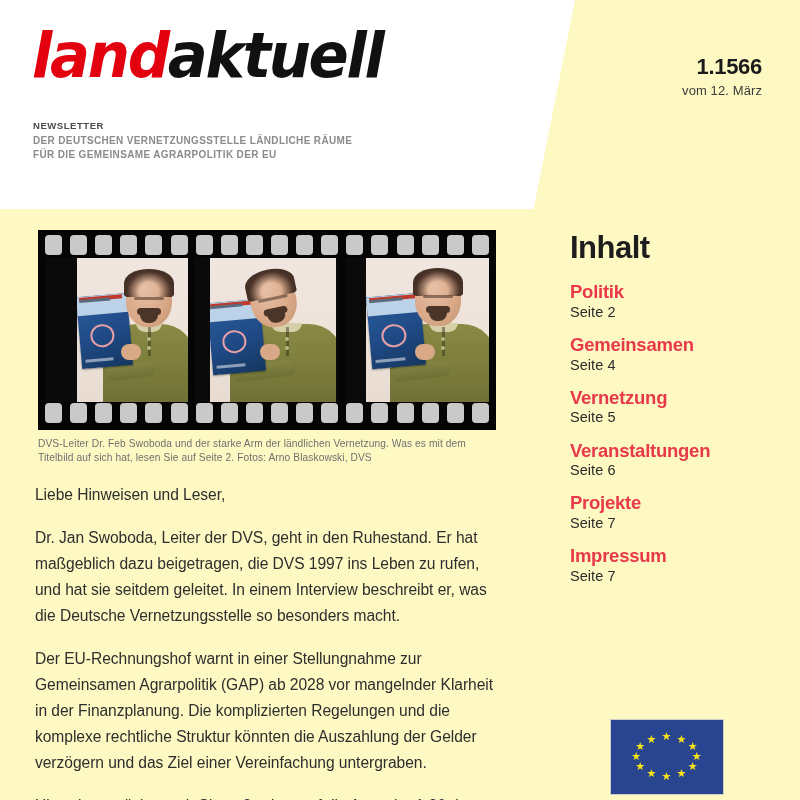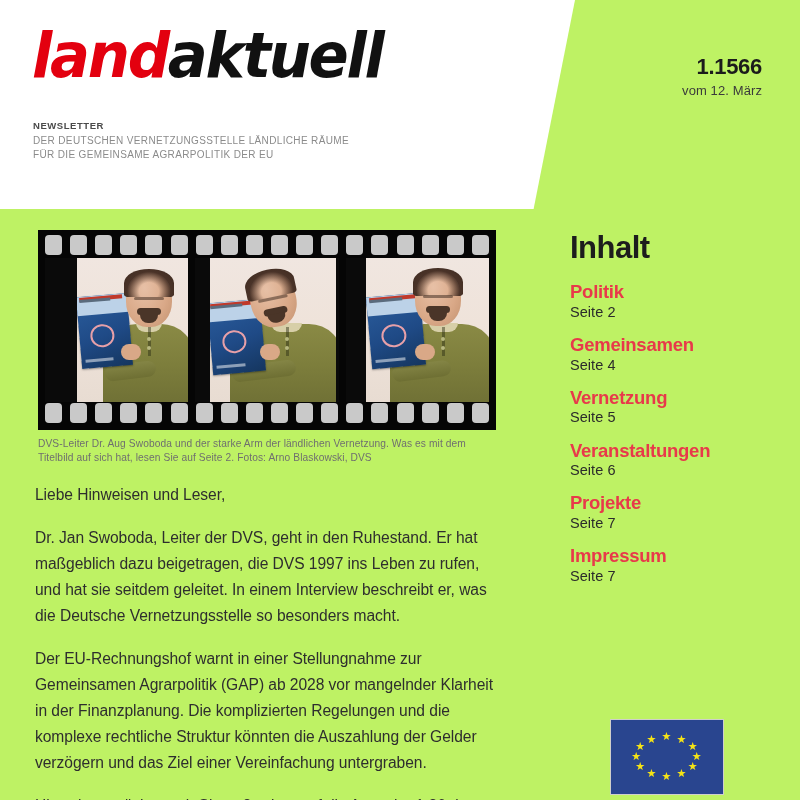--- a/index.html
+++ b/index.html
@@ -12,21 +12,21 @@
     height: 800px;
     overflow: hidden;
     background: #ecece8;
     font-family: "Liberation Sans", sans-serif;
     -webkit-font-smoothing: antialiased;
   }
   .page {
     position: relative;
     width: 800px;
     height: 800px;
-    background: #bef264;
+    background: #fef9c3;
     overflow: hidden;
   }
 
   
   .header-panel {
     position: absolute;
     left: 0;
     top: 0;
     width: 575px;
     height: 209px;
@@ -64,21 +64,21 @@
   .sub-lines {
     position: absolute;
     left: 33px;
     top: 134px;
     font-size: 10px;
     line-height: 13.5px;
     letter-spacing: 0.35px;
     color: #8b8b8b;
     font-family: "Liberation Sans", sans-serif;
   }
-  .sub-lines div { white-space: nowrap; }
+  .sub-lines div { white-space: nowrap; font-weight: bold; }
 
   
   .issue-block {
     position: absolute;
     right: 38px;
     top: 55px;
     text-align: right;
     z-index: 2;
   }
   .issue-number {
@@ -558,21 +558,21 @@
         <span class="perf"></span>
         <span class="perf"></span>
         <span class="perf"></span>
         <span class="perf"></span>
         <span class="perf"></span>
         <span class="perf"></span>
       </div>
 
     </div>
 
-    <div class="caption">DVS-Leiter Dr. Aug Swoboda und der starke Arm der ländlichen Vernetzung. Was es mit dem Titelbild auf sich hat, lesen Sie auf Seite 2. Fotos: Arno Blaskowski, DVS</div>
+    <div class="caption">DVS-Leiter Dr. Feb Swoboda und der starke Arm der ländlichen Vernetzung. Was es mit dem Titelbild auf sich hat, lesen Sie auf Seite 2. Fotos: Arno Blaskowski, DVS</div>
   </div>
 
   <div class="article">
     <p>Liebe Hinweisen und Leser,</p>
     <p>Dr. Jan Swoboda, Leiter der DVS, geht in den Ruhestand. Er hat maßgeblich dazu beigetragen, die DVS 1997 ins Leben zu rufen, und hat sie seitdem geleitet. In einem Interview beschreibt er, was die Deutsche Vernetzungsstelle so besonders macht.</p>
     <p>Der EU-Rechnungshof warnt in einer Stellungnahme zur Gemeinsamen Agrarpolitik (GAP) ab 2028 vor mangelnder Klarheit in der Finanzplanung. Die komplizierten Regelungen und die komplexe rechtliche Struktur könnten die Auszahlung der Gelder verzögern und das Ziel einer Vereinfachung untergraben.</p>
     <p>Hinweisen möchten wir Sie außerdem auf die Ausgabe 1.26 der DVS-Zeitschrift LandInForm. Darin zeigen wir</p>
   </div>
 
   <div class="toc">

